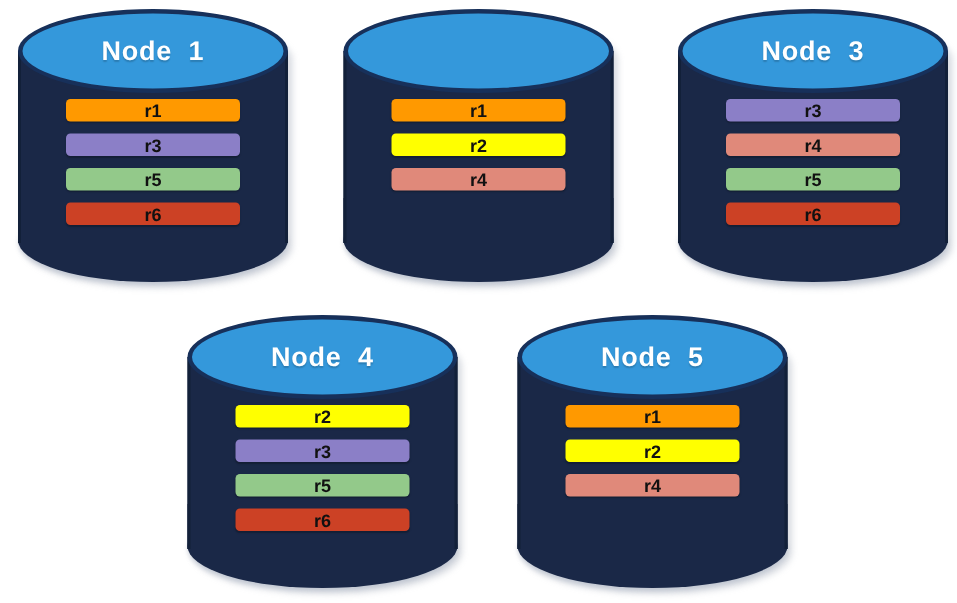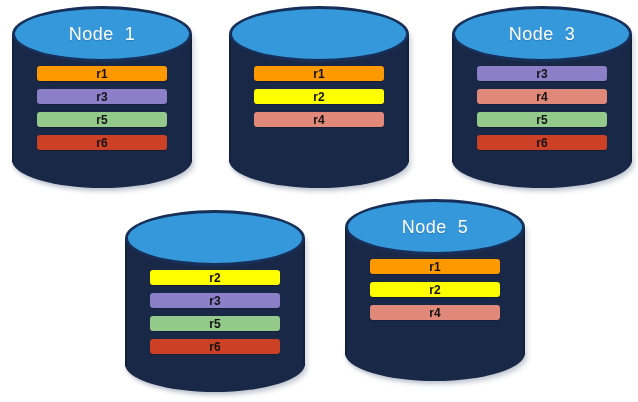--- a/index.html
+++ b/index.html
@@ -81,35 +81,35 @@
     position: absolute;
     left: 0;
     top: 0;
     width: 180px;
     height: 56px;
     display: flex;
     align-items: center;
     justify-content: center;
     color: #ffffff;
     font-size: 18px;
-    font-weight: normal;
+    font-weight: bold;
     letter-spacing: 0.5px;
     z-index: 4;
     text-shadow: 0 1px 1px rgba(0,0,0,0.18);
     white-space: pre;
   }
   .replicas {
     position: absolute;
     left: 0;
     top: 60px;
     width: 180px;
     z-index: 5;
   }
   .replica {
-    width: 130px;
+    width: 116px;
     height: 15px;
     margin: 0 auto 8px auto;
     border-radius: 3px;
     display: flex;
     align-items: center;
     justify-content: center;
     font-size: 12px;
     font-weight: bold;
     color: #111111;
     line-height: 1;
@@ -160,28 +160,29 @@
         <div class="replica" style="background: rgb(147, 201, 138);">r5</div>
         <div class="replica" style="background: rgb(204, 65, 37);">r6</div>
       </div>
     </div>
     <div class="node" style="left: 125px; top: 210px;">
       <div class="cyl-shadow"></div>
       <div class="cyl-bottom"></div>
       <div class="cyl-bottom-mask"></div>
       <div class="cyl-body"></div>
       <div class="cyl-top"></div>
+      <div class="node-title">Node  4</div>
       <div class="replicas">
         <div class="replica" style="background: rgb(255, 255, 0);">r2</div>
         <div class="replica" style="background: rgb(139, 127, 199);">r3</div>
         <div class="replica" style="background: rgb(147, 201, 138);">r5</div>
         <div class="replica" style="background: rgb(204, 65, 37);">r6</div>
       </div>
     </div>
-    <div class="node" style="left: 345px; top: 199px; padding-left: 36px;">
+    <div class="node" style="left: 345px; top: 210px; padding-left: 36px;">
       <div class="cyl-shadow"></div>
       <div class="cyl-bottom"></div>
       <div class="cyl-bottom-mask"></div>
       <div class="cyl-body"></div>
       <div class="cyl-top"></div>
       <div class="node-title">Node  5</div>
       <div class="replicas">
         <div class="replica" style="background: rgb(255, 153, 0);">r1</div>
         <div class="replica" style="background: rgb(255, 255, 0);">r2</div>
         <div class="replica" style="background: rgb(224, 137, 122);">r4</div>

